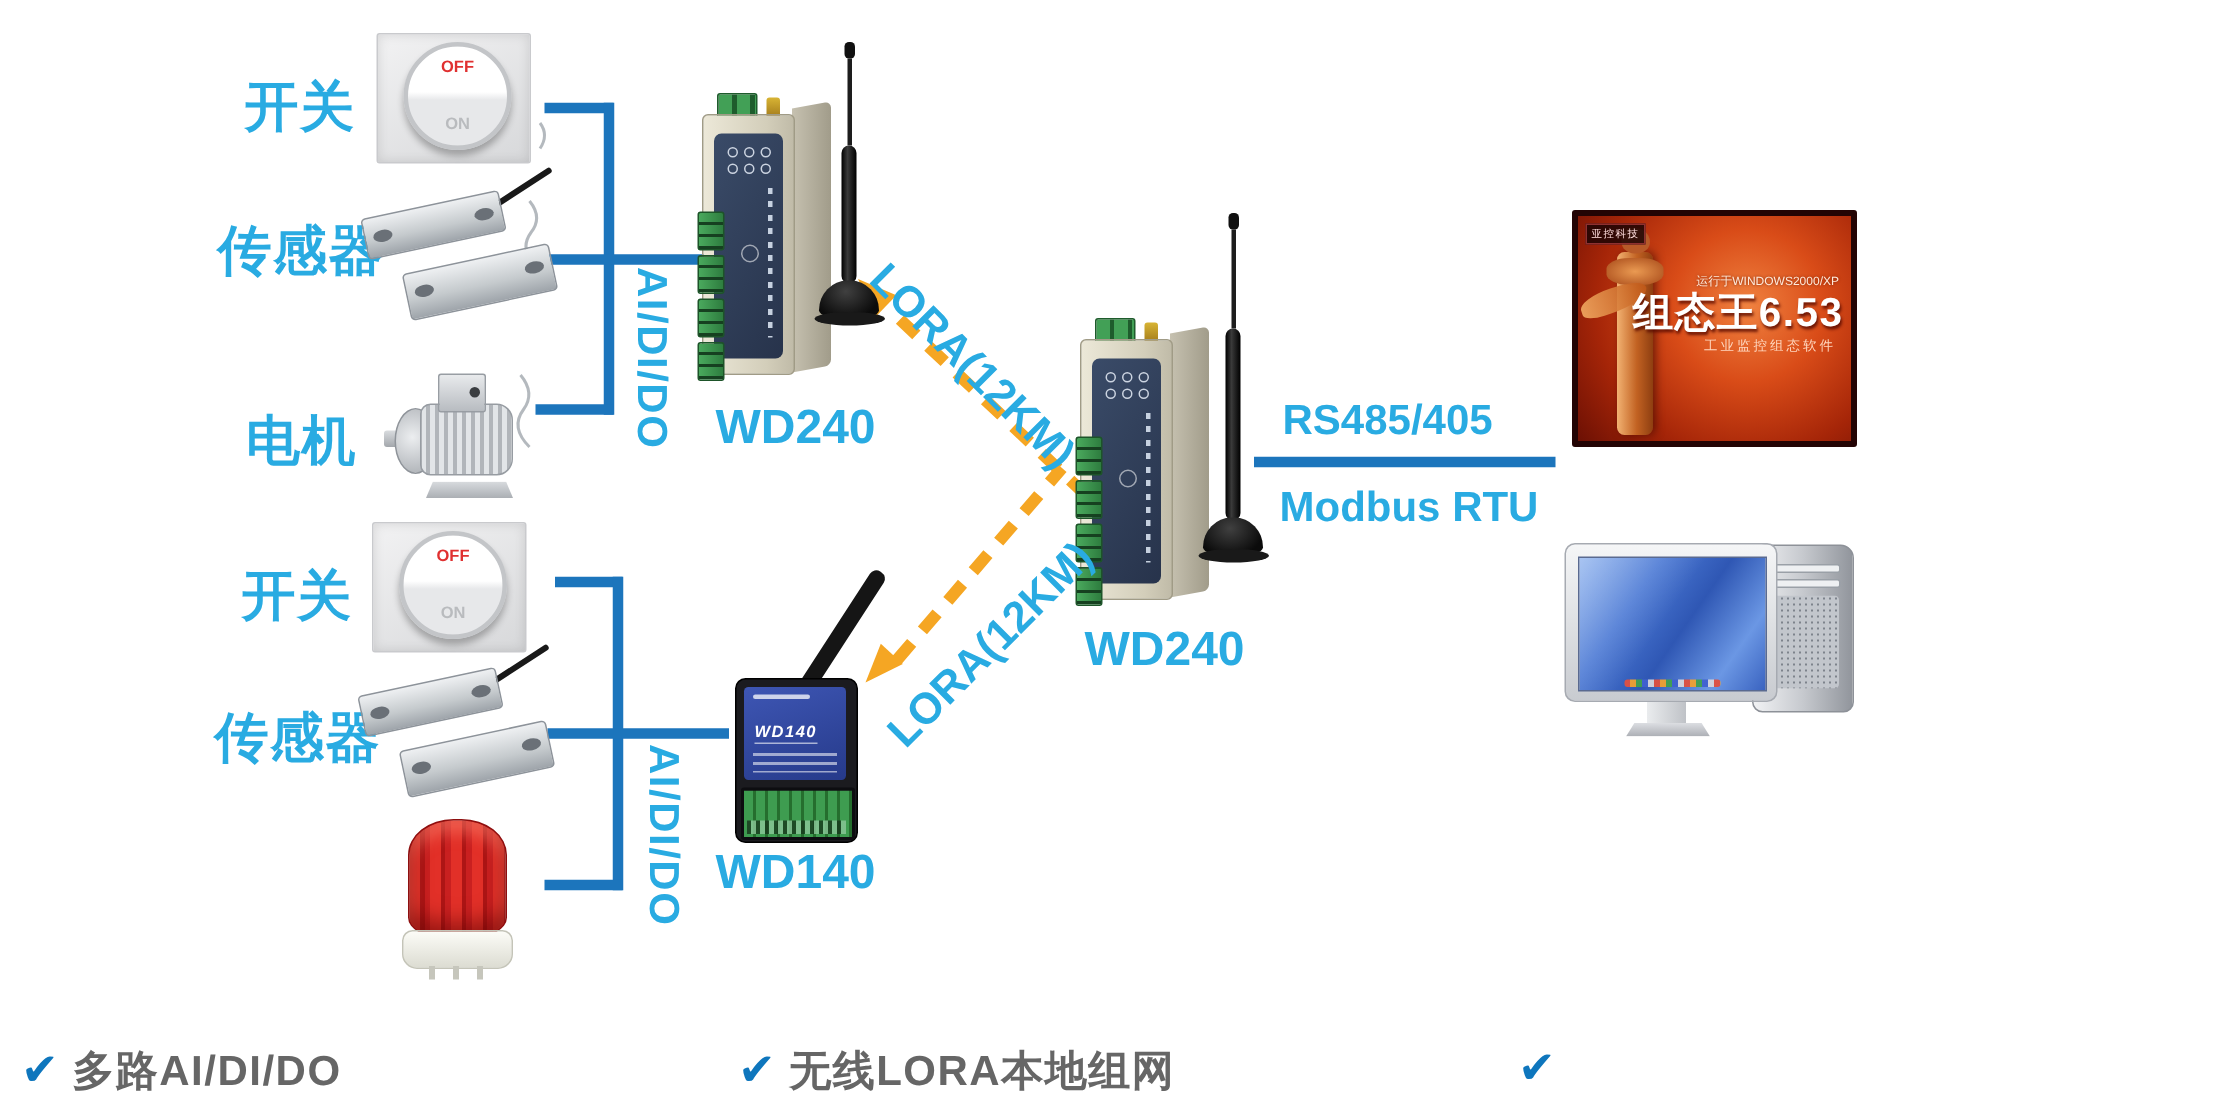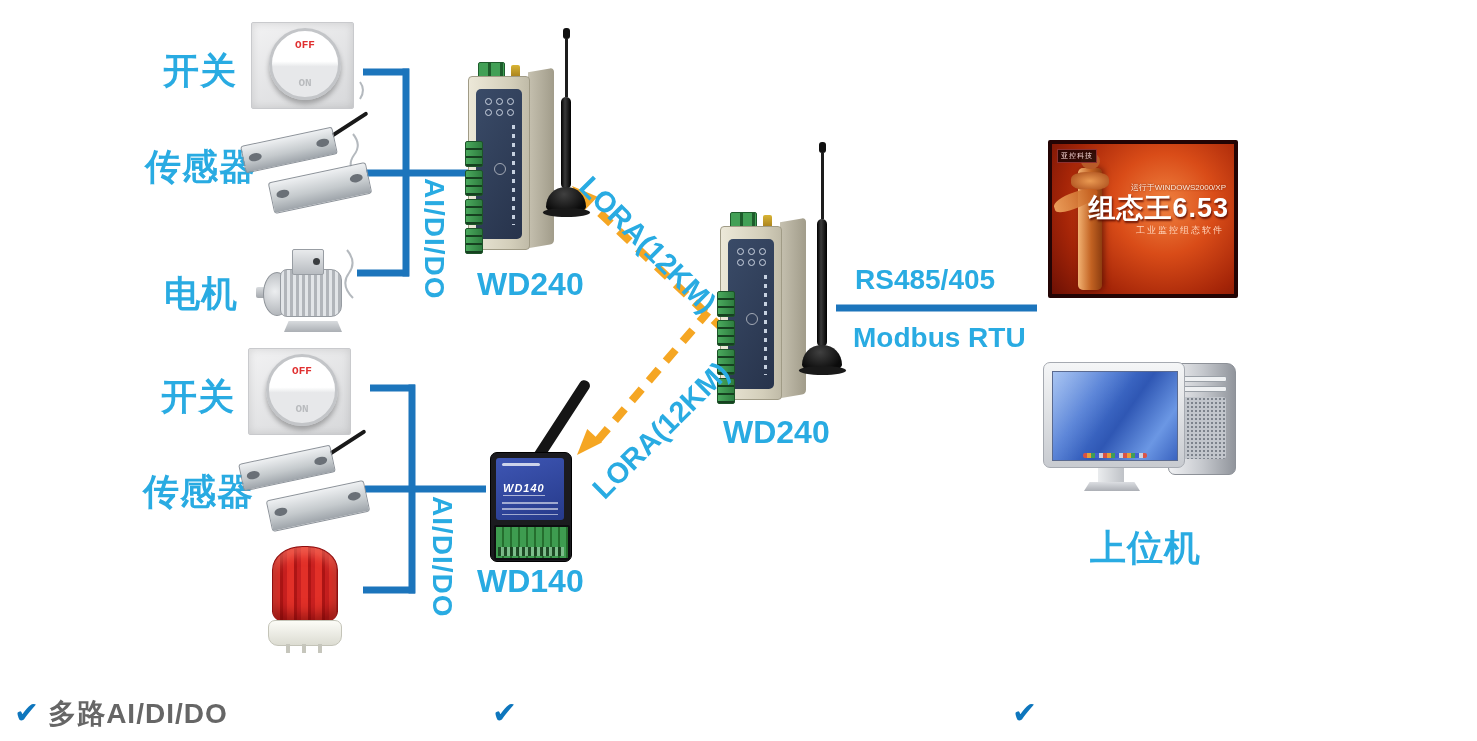--- a/index.html
+++ b/index.html
@@ -16,21 +16,21 @@
   .io-label{position:absolute;font-size:28px;font-weight:bold;color:#29abe2;white-space:nowrap;
             transform:rotate(90deg);transform-origin:0 0;letter-spacing:1px;}
   .lora-label{position:absolute;font-size:29px;font-weight:bold;color:#29abe2;white-space:nowrap;transform-origin:0 0;}
   .serial-label{position:absolute;font-size:28px;font-weight:bold;color:#29abe2;white-space:nowrap;}
 
   
   .switch-img{position:absolute;width:101px;height:85px;background:linear-gradient(150deg,#f2f2f3,#d7d8da);
               border:1px solid #c9cacd;border-radius:2px;box-shadow:inset 0 0 8px rgba(0,0,0,.12);}
   .sw-knob{position:absolute;left:17px;top:5px;width:66px;height:66px;border-radius:50%;
            background:linear-gradient(#ffffff 46%,#e7e8ea 54%);border:3px solid #c3c5c8;
-           box-shadow:0 4px 5px rgba(0,0,0,.28);font-family:Liberation Mono, monospace;}
+           box-shadow:0 4px 5px rgba(0,0,0,.28);}
   .sw-off{position:absolute;top:8px;left:0;width:100%;text-align:center;font-size:11px;font-weight:bold;color:#e03030;}
   .sw-on{position:absolute;bottom:8px;left:0;width:100%;text-align:center;font-size:11px;font-weight:bold;color:#b9bbbe;}
 
   
   .sensor-img{position:absolute;width:126px;height:96px;}
   .cable{position:absolute;right:-6px;top:6px;width:56px;height:4px;background:#191919;border-radius:2px;transform:rotate(-33deg);}
   .s-block{position:absolute;background:linear-gradient(180deg,#eef0f2,#c5cacd 58%,#9ea4aa);
            border:1px solid #8d939a;border-radius:3px;transform:rotate(-12deg);}
   .s-a{left:2px;top:16px;width:92px;height:26px;}
   .s-b{left:30px;top:52px;width:98px;height:30px;}
@@ -354,26 +354,26 @@
       <div class="t-mesh"></div>
     </div>
     <div class="pc-monitor">
       <div class="pc-screen">
         <i class="pc-dock"></i>
       </div>
     </div>
     <div class="pc-neck"></div>
       <div class="pc-foot"></div>
   </div>
-  <div class="cn-label" style="left:1090px;top:524px">上位机</div>
 
   <div class="feature" style="left:14px;top:695px">
     <span class="f-check">✔</span>
     <span class="f-text">多路AI/DI/DO</span>
   </div>
   <div class="feature" style="left:492px;top:695px">
     <span class="f-check">✔</span>
+    <span class="f-text">无线LORA本地组网</span>
   </div>
   <div class="feature" style="left:1012px;top:695px">
     <span class="f-check">✔</span>
   </div>
 
 </div>
 
 </body></html>

